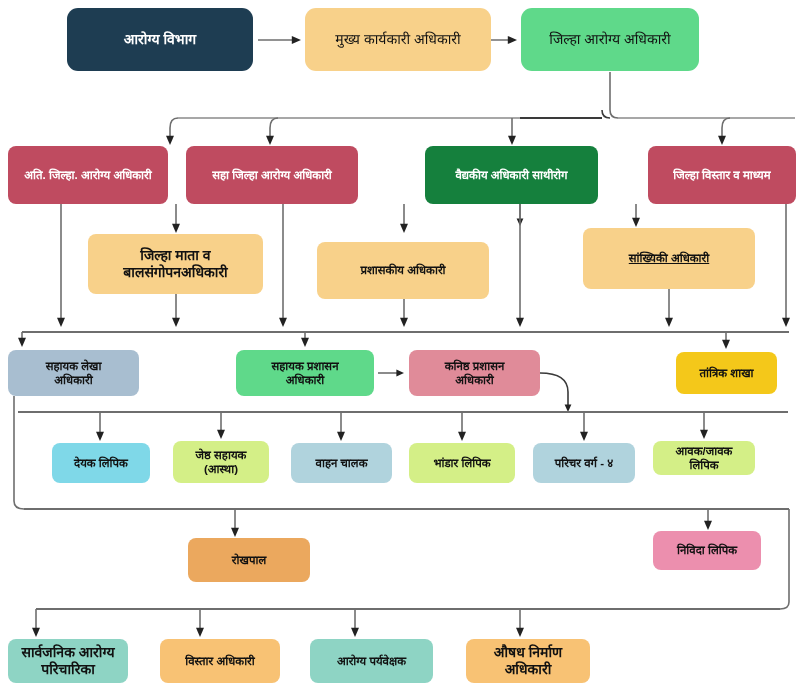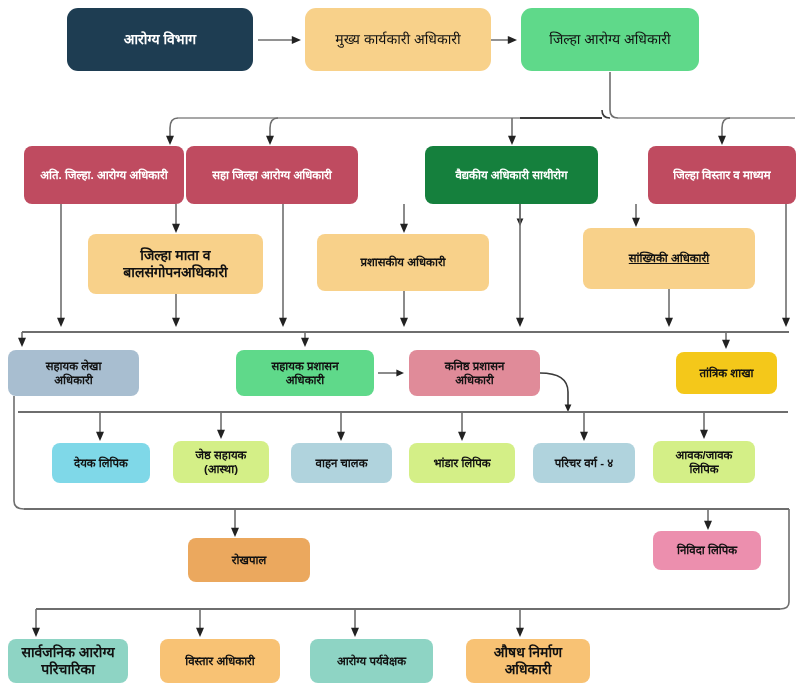--- a/index.html
+++ b/index.html
@@ -138,36 +138,36 @@
   <div id="node-layer">
       <div class="node lvl-top light-text" style="left: 67px; top: 8px; width: 186px; height: 63px; background: rgb(30, 61, 82);">
         <span>आरोग्य विभाग</span>
       </div>
       <div class="node lvl-top" style="left: 305px; top: 8px; width: 186px; height: 63px; background: rgb(248, 209, 138);">
         <span>मुख्य कार्यकारी अधिकारी</span>
       </div>
       <div class="node lvl-top" style="left: 521px; top: 8px; width: 178px; height: 63px; background: rgb(95, 217, 138);">
         <span>जिल्हा आरोग्य अधिकारी</span>
       </div>
-      <div class="node small light-text" style="left: 24px; top: 146px; width: 160px; height: 58px; background: rgb(191, 75, 96);">
+      <div class="node small light-text" style="left: 8px; top: 146px; width: 160px; height: 58px; background: rgb(191, 75, 96);">
         <span>अति. जिल्हा. आरोग्य अधिकारी</span>
       </div>
       <div class="node small light-text" style="left: 186px; top: 146px; width: 172px; height: 58px; background: rgb(191, 75, 96);">
         <span>सहा जिल्हा आरोग्य अधिकारी</span>
       </div>
       <div class="node small light-text" style="left: 425px; top: 146px; width: 173px; height: 58px; background: #15803d;">
         <span>वैद्यकीय अधिकारी साथीरोग</span>
       </div>
       <div class="node small light-text" style="left: 648px; top: 146px; width: 148px; height: 58px; background: rgb(191, 75, 96);">
         <span>जिल्हा विस्तार व  माध्यम</span>
       </div>
       <div class="node tiny" style="left: 88px; top: 234px; width: 175px; height: 60px; background: rgb(248, 209, 138);">
         <span>जिल्हा माता व बालसंगोपनअधिकारी</span>
       </div>
-      <div class="node small" style="left: 317px; top: 234px; width: 172px; height: 57px; background: rgb(248, 209, 138);">
+      <div class="node small" style="left: 317px; top: 242px; width: 172px; height: 57px; background: rgb(248, 209, 138);">
         <span>प्रशासकीय अधिकारी</span>
       </div>
       <div class="node small" style="left: 583px; top: 228px; width: 172px; height: 61px; background: rgb(248, 209, 138); text-decoration: underline;">
         <span>सांख्यिकी अधिकारी</span>
       </div>
       <div class="node small" style="left: 8px; top: 350px; width: 131px; height: 46px; background: rgb(168, 190, 208);">
         <span>सहायक लेखा<br>अधिकारी</span>
       </div>
       <div class="node small" style="left: 236px; top: 350px; width: 138px; height: 46px; background: rgb(95, 217, 138);">
         <span>सहायक प्रशासन<br>अधिकारी</span>
@@ -186,21 +186,21 @@
       </div>
       <div class="node small" style="left: 291px; top: 443px; width: 101px; height: 40px; background: rgb(176, 211, 221);">
         <span>वाहन चालक</span>
       </div>
       <div class="node small" style="left: 409px; top: 443px; width: 106px; height: 40px; background: rgb(212, 239, 135);">
         <span>भांडार लिपिक</span>
       </div>
       <div class="node small" style="left: 533px; top: 443px; width: 102px; height: 40px; background: rgb(176, 211, 221);">
         <span>परिचर वर्ग - ४</span>
       </div>
-      <div class="node small" style="left: 653px; top: 441px; width: 102px; height: 42px; background: rgb(212, 239, 135);">
+      <div class="node small" style="left: 653px; top: 441px; width: 102px; height: 34px; background: rgb(212, 239, 135);">
         <span>आवक/जावक<br>लिपिक</span>
       </div>
       <div class="node small" style="left: 188px; top: 538px; width: 122px; height: 44px; background: rgb(235, 168, 94);">
         <span>रोखपाल</span>
       </div>
       <div class="node small" style="left: 653px; top: 531px; width: 108px; height: 39px; background: rgb(236, 143, 174);">
         <span>निविदा लिपिक</span>
       </div>
       <div class="node tiny" style="left: 8px; top: 639px; width: 120px; height: 44px; background: rgb(142, 212, 196);">
         <span>सार्वजनिक आरोग्य<br>परिचारिका</span>

